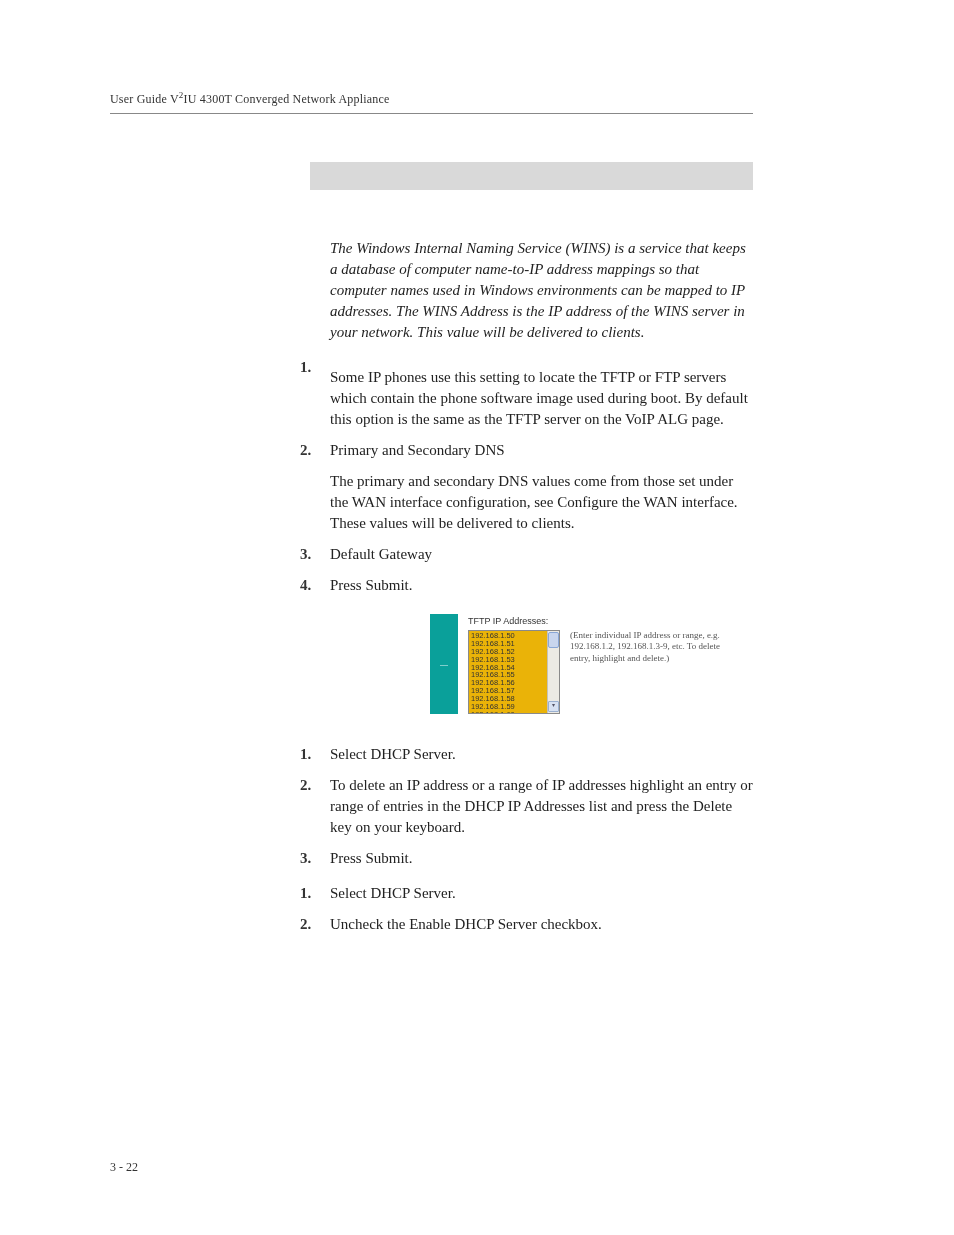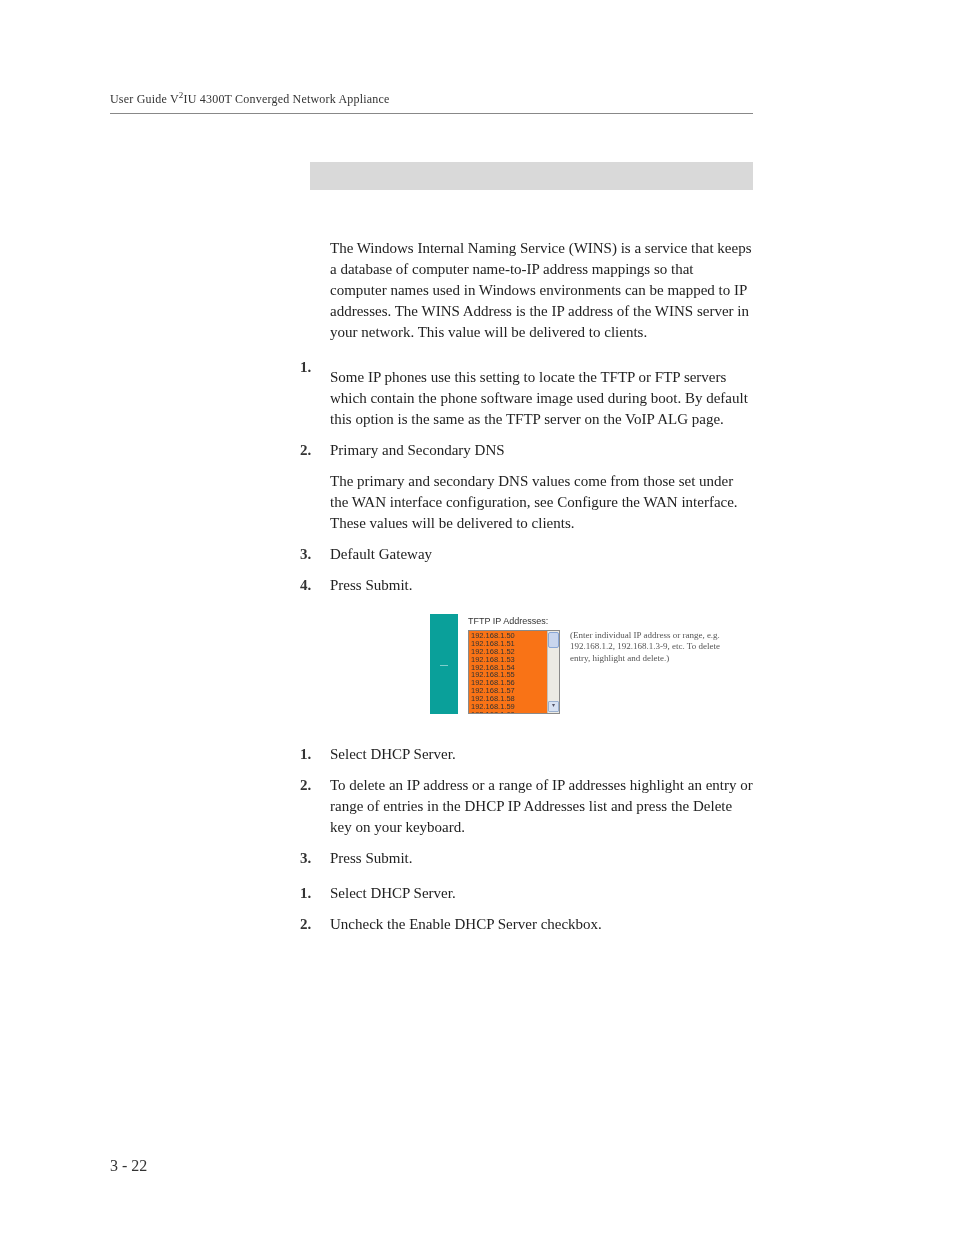--- a/index.html
+++ b/index.html
@@ -35,20 +35,21 @@
     margin-bottom: 48px;
   }
   .content {
     margin-left: 220px;
     margin-right: 0;
     font-size: 15px;
     line-height: 1.4;
   }
   .para {
     margin: 0 0 14px 0;
+    font-style: italic;
   }
   ol.steps {
     list-style: none;
     padding: 0;
     margin: 0 0 14px 0;
   }
   ol.steps > li {
     display: flex;
     margin: 0 0 10px 0;
   }
@@ -101,21 +102,21 @@
     font-size: 9px;
     color: #333;
     margin: 2px 0 4px 0;
   }
   .listbox-wrap {
     display: flex;
     border: 1px solid #8a8a8a;
     width: 92px;
     height: 84px;
     box-sizing: border-box;
-    background: #f97316;
+    background: #eab308;
   }
   .listbox {
     font-family: Verdana, Arial, sans-serif;
     font-size: 7.5px;
     line-height: 1.05;
     color: #333;
     flex: 1;
     overflow: hidden;
     padding: 1px 2px;
     white-space: nowrap;
@@ -151,21 +152,21 @@
   .fig-hint {
     font-family: Liberation Serif, serif;
     font-size: 9px;
     color: #555;
     width: 160px;
     line-height: 1.25;
     padding-top: 16px;
   }
 
   .page-number {
-    font-size: 16px;
+    font-size: 12px;
     color: #333;
     position: absolute;
     bottom: 60px;
     left: 110px;
   }
 </style>
 </head>
 <body>
 
 <div class="page">

